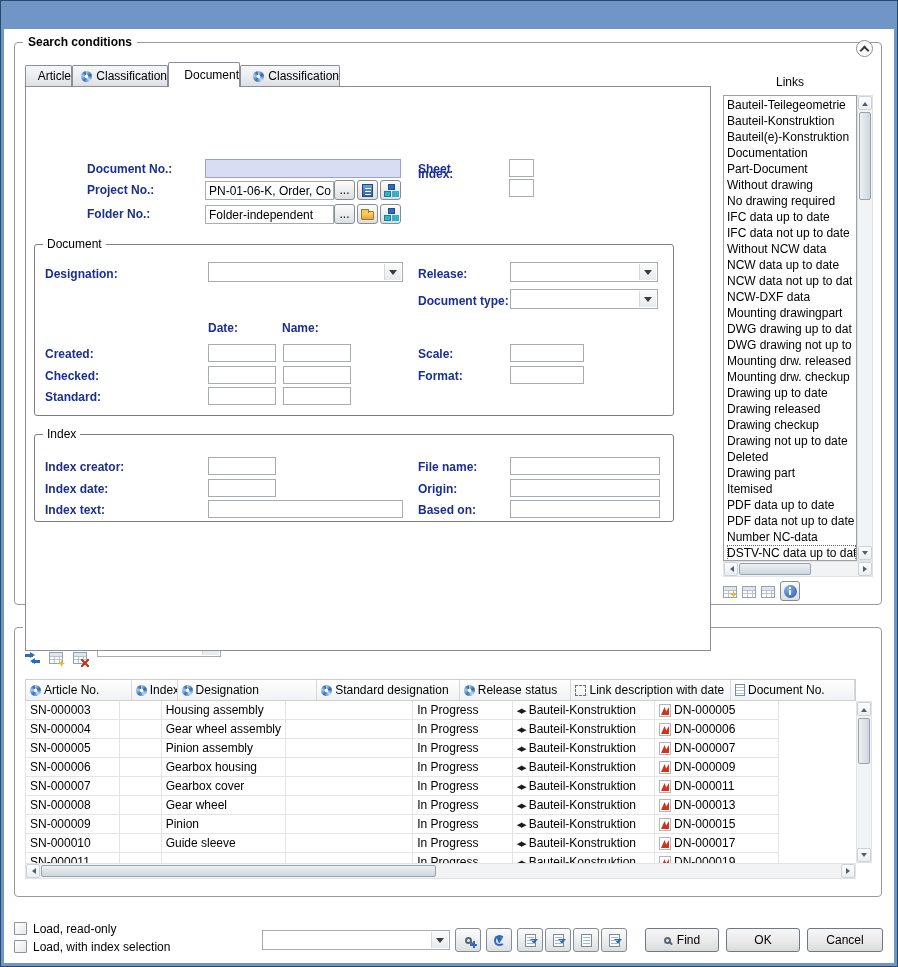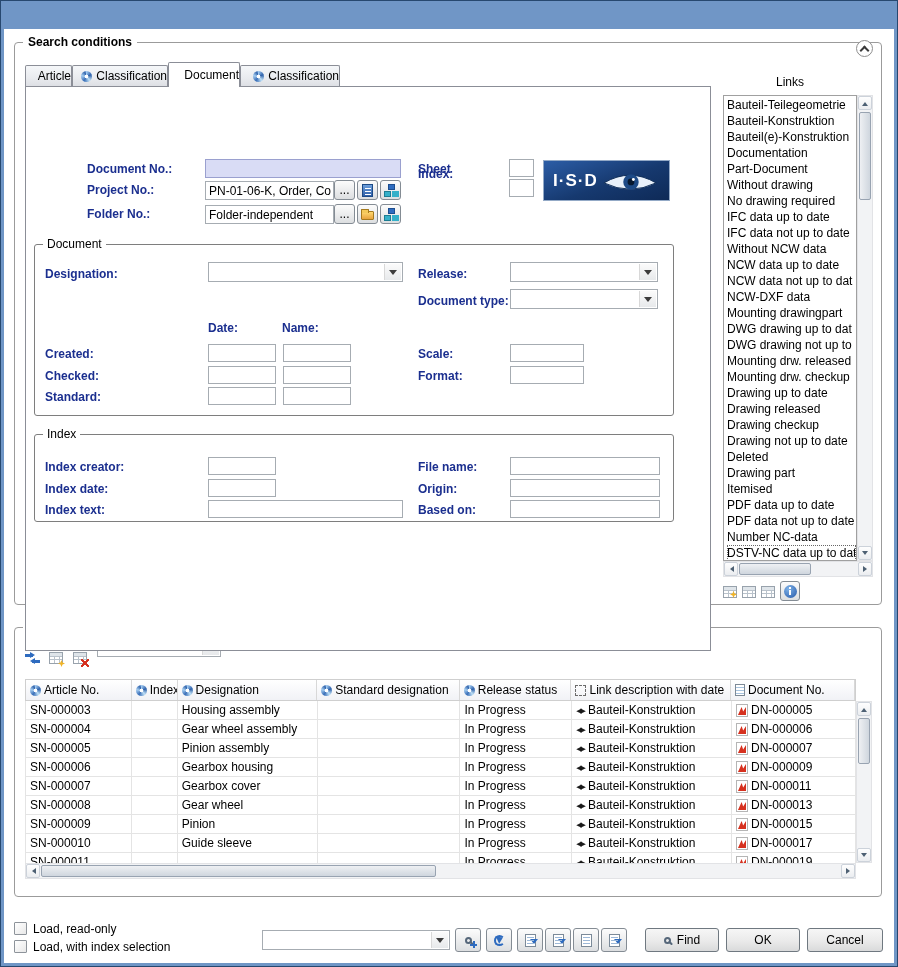--- a/index.html
+++ b/index.html
@@ -161,29 +161,20 @@
         <span>Classification</span>
       </div>
 
       <div class="tabpanel" style="left:10px;top:43px;width:686px;height:565px">
 
         <span class="lbl" style="left:61px;top:75px">Document No.:</span>
         <input class="tb lav" style="left: 179px; top: 72px; width: 196px; height: 19px;" value="">
         <span class="lbl" style="left:392px;top:75px">Sheet</span>
         <input class="tb" style="left: 483px; top: 72px; width: 25px; height: 18px;" value="">
 
-        <div class="isdlogo" style="left:517px;top:73px;width:127px;height:41px">
-          <span class="isdtext">I·S·D</span>
-          <svg width="56" height="34" viewBox="0 0 58 34" style="margin-left:4px">
-            <path d="M2 19 Q29 3 56 19 Q29 32 2 19Z" fill="#e9f1fa" stroke="#0c2a55"></path>
-            <circle cx="30" cy="18" r="8" fill="#1d4a86"></circle>
-            <circle cx="30" cy="18" r="3.5" fill="#06182f"></circle>
-            <circle cx="32.5" cy="15.5" r="1.5" fill="#fff"></circle>
-          </svg>
-        </div>
 
         <span class="lbl" style="left:61px;top:96px">Project No.:</span>
         <div class="rofield" style="left:179px;top:94px;width:129px;height:19px">PN-01-06-K, Order, Co</div>
         <div class="sbtn" style="left:308px;top:93px;width:21px;height:20px">
           <span>...</span>
         </div>
         <div class="sbtn" style="left:331px;top:93px;width:21px;height:20px">
           <span class="bdocico"></span>
         </div>
         <div class="sbtn" style="left:354px;top:93px;width:21px;height:20px">
@@ -370,21 +361,21 @@
         <div class="th w5">
             <span class="dashico"></span>
             <span>Link description with date</span>
           </div>
         <div class="th w6">
             <span class="pageico"></span>
             <span>Document No.</span>
           </div>
       </div>
 
-      <div class="rows" style="left:10px;top:73px;width:831px;height:162px">
+      <div class="rows" style="left:10px;top:73px;width:754px;height:162px">
         <div class="tr">
           <div class="td w0">SN-000003</div>
             <div class="td w1"></div>
           <div class="td w2">Housing assembly</div>
             <div class="td w3"></div>
           <div class="td w4">In Progress</div>
           <div class="td w5">
               <span class="arrico">◀▶</span>
               <span>Bauteil-Konstruktion</span>
             </div>

